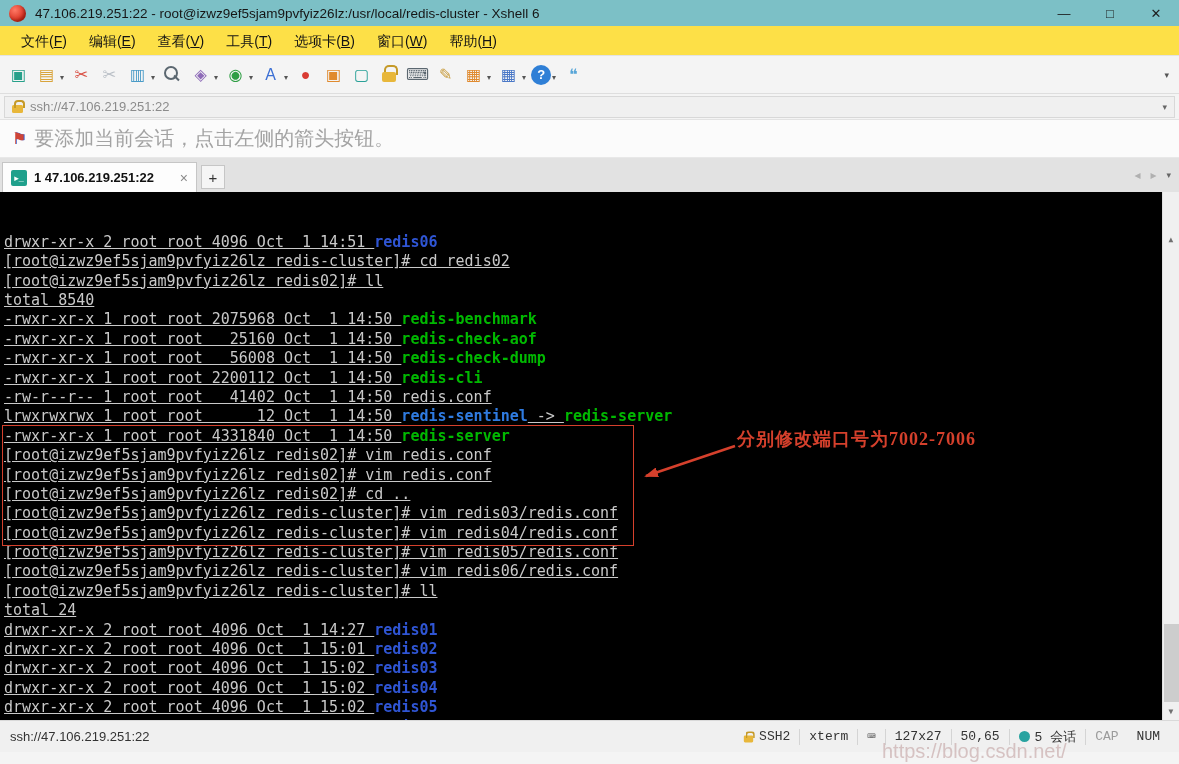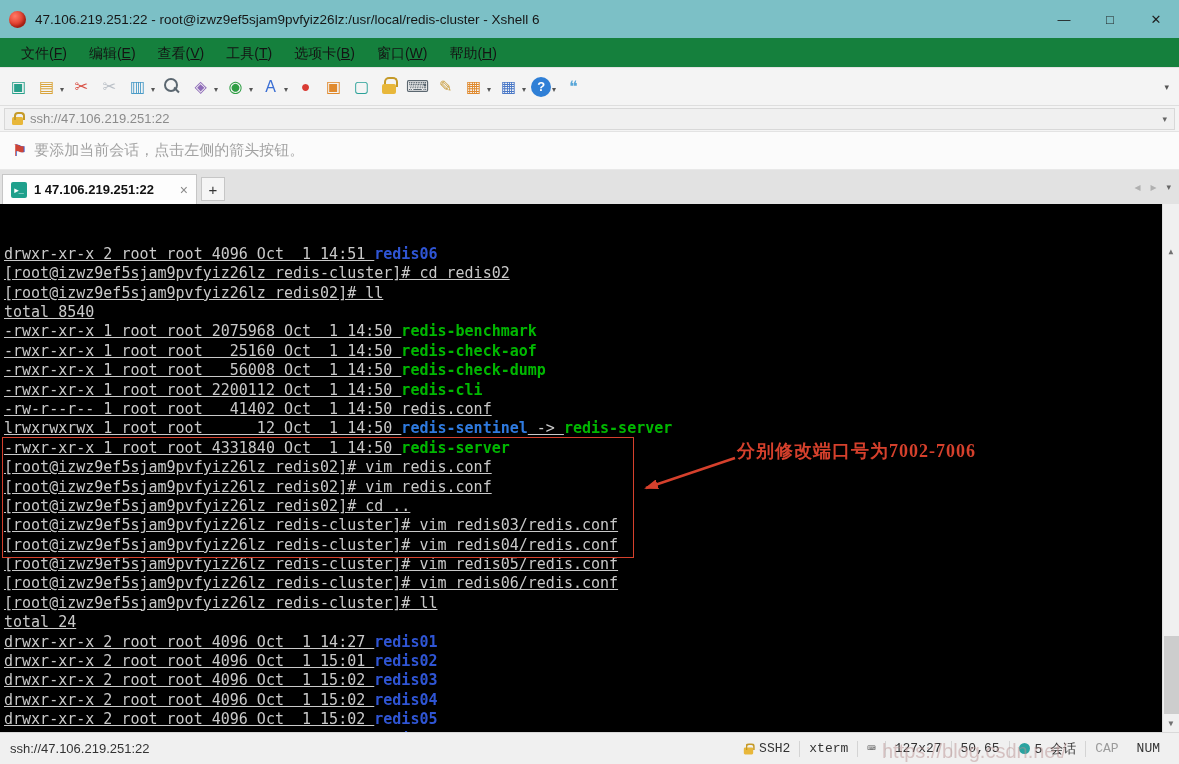--- a/index.html
+++ b/index.html
@@ -1,28 +1,28 @@
 <!DOCTYPE html>
 <html style="--c-titlebar: #7CC0C6; --c-termbg: #000000; --c-termfg: #C9C9C9; --c-blue: #2F55D4; --c-green: #00B800; --c-cyan: #2F7BE0; --c-cursor: #17B317; --c-annotation: #D5402C;"><head>
 <meta charset="utf-8">
 <style>
   * { box-sizing: border-box; margin: 0; padding: 0; }
   html,body { width:1179px; height:764px; overflow:hidden; }
   body { font-family: "Liberation Sans", "DejaVu Sans", sans-serif; background:#888; }
   .window { position:relative; width:1179px; height:764px; background:#f4f4f4; overflow:hidden; }
 
   
-  .titlebar { height:38px; background:var(--c-titlebar,#7CC0C6); display:flex; align-items:center; padding-left:9px;text-align:center; }
+  .titlebar { height:26px; background:var(--c-titlebar,#7CC0C6); display:flex; align-items:center; padding-left:9px;text-align:center; }
   .app-icon { width:17px; height:17px; border-radius:50%; background:radial-gradient(circle at 35% 30%, #ff7a66, #d42a1a 70%); box-shadow:inset -2px -2px 3px rgba(0,0,0,.25); flex:none; }
   .title-text { margin-left:9px; font-size:13.5px; color:#161616; white-space:nowrap; }
   .win-controls { margin-left:auto; display:flex; height:100%; }
   .win-btn { width:46px; height:100%; display:flex; align-items:center; justify-content:center; font-size:13px; color:#1d1d1d; cursor:default; }
 
   
-  .menubar { height:30px; background:#15803d; display:flex; align-items:center; padding-left:10px; border-bottom:1px solid #e3e3e3; }
+  .menubar { height:30px; background:#fde047; display:flex; align-items:center; padding-left:10px; border-bottom:1px solid #e3e3e3; }
   .menu-item { padding:0 11px; font-size:14px; color:#141414; line-height:30px; }
 
   
   .toolbar { height:38px; background:#f4f4f4; display:flex; align-items:center; padding:0 6px; border-bottom:1px solid #dedede; gap:3px; }
   .tb-icon { position:relative; width:25px; height:25px; display:inline-flex; align-items:center; justify-content:center; font-size:16px; border-radius:3px; flex:none; }
   .tb-caret { font-size:8px; color:#555; margin:6px 2px 0 -2px; flex:none; }
   .tb-overflow { margin-left:auto; margin-right:4px; font-size:9px; color:#555; }
   .css-search::before { content:""; position:absolute; width:10px; height:10px; border:2px solid #5b6770; border-radius:50%; left:4px; top:4px; }
   .css-search::after { content:""; position:absolute; width:7px; height:2px; background:#5b6770; transform:rotate(45deg); left:13px; top:15px; }
   .css-lock::before { content:""; position:absolute; left:7px; top:3px; width:10px; height:8px; border:2px solid #c59a28; border-bottom:none; border-radius:5px 5px 0 0; }
@@ -33,21 +33,21 @@
   .addressbar { height:26px; background:#f4f4f4; display:flex; align-items:center; padding:0 4px; border-bottom:1px solid #e3e3e3; }
   .addr-field { flex:1; height:22px; background:#f0f0f0; border:1px solid #d8d8d8; display:flex; align-items:center; padding:0 7px; gap:7px; }
   .addr-text { font-size:13px; color:#8b8b8b; flex:1; }
   .addr-caret { font-size:9px; color:#666; }
   .mini-lock { position:relative; display:inline-block; width:11px; height:8px; background:#e8b73a; border-radius:1.5px; margin-top:4px; flex:none; }
   .mini-lock::before { content:""; position:absolute; left:2px; top:-5px; width:7px; height:6px; border:2px solid #c59a28; border-bottom:none; border-radius:4px 4px 0 0; }
 
   
   .infobar { height:38px; background:#fbfbfb; display:flex; align-items:center; padding-left:12px; gap:8px; border-bottom:1px solid #e8e8e8; }
   .flag-glyph { color:#cf4436; font-size:16px; text-shadow:1px 0 0 #3c5fd0; }
-  .info-text { font-size:15px; color:#a3a3a3; }
+  .info-text { font-size:20px; color:#a3a3a3; }
 
   
   .tabbar { height:34px; background:#e2e2e2; display:flex; align-items:flex-end; padding-left:2px; }
   .tab { height:30px; background:#fdfdfd; border:1px solid #c6c6c6; border-bottom:none; display:flex; align-items:center; padding:0 8px; gap:7px; min-width:195px; }
   .tab-icon { width:16px; height:16px; background:#1fa08c; color:#fff; font-size:9px; font-weight:bold; display:flex; align-items:center; justify-content:center; border-radius:2px; flex:none; }
   .tab-label { font-size:13px; font-weight:bold; color:#111; white-space:nowrap; }
   .tab-close { margin-left:auto; color:#8a8a8a; font-size:14px; padding-left:10px; }
   .tab-add { width:24px; height:24px; margin:0 0 3px 4px; background:#f5f5f5; border:1px solid #c6c6c6; display:flex; align-items:center; justify-content:center; font-size:15px; color:#333; }
   .tab-nav { margin-left:auto; display:flex; align-items:center; gap:10px; padding-right:8px; height:100%; color:#b0b0b0; font-size:12px; }
   .tab-nav .caret { font-size:9px; color:#666; }

